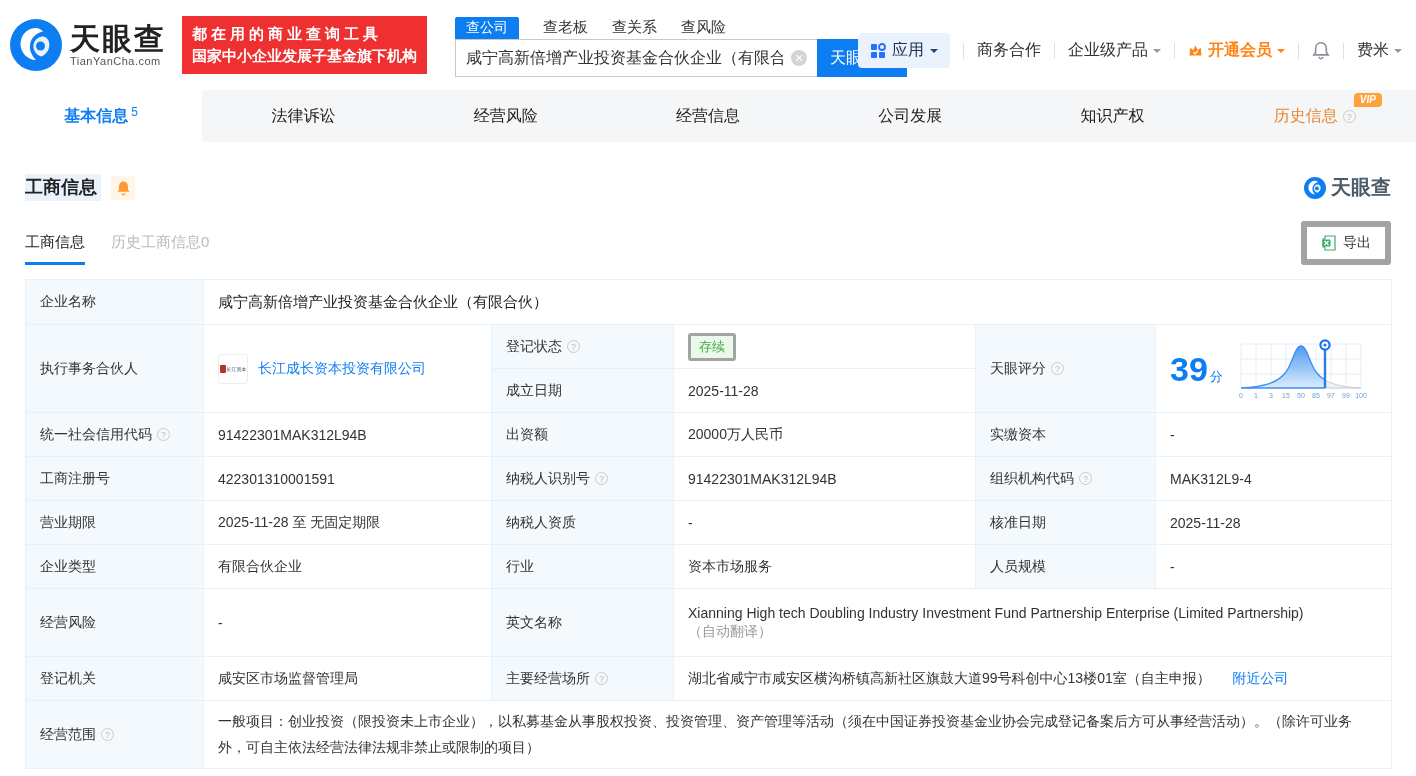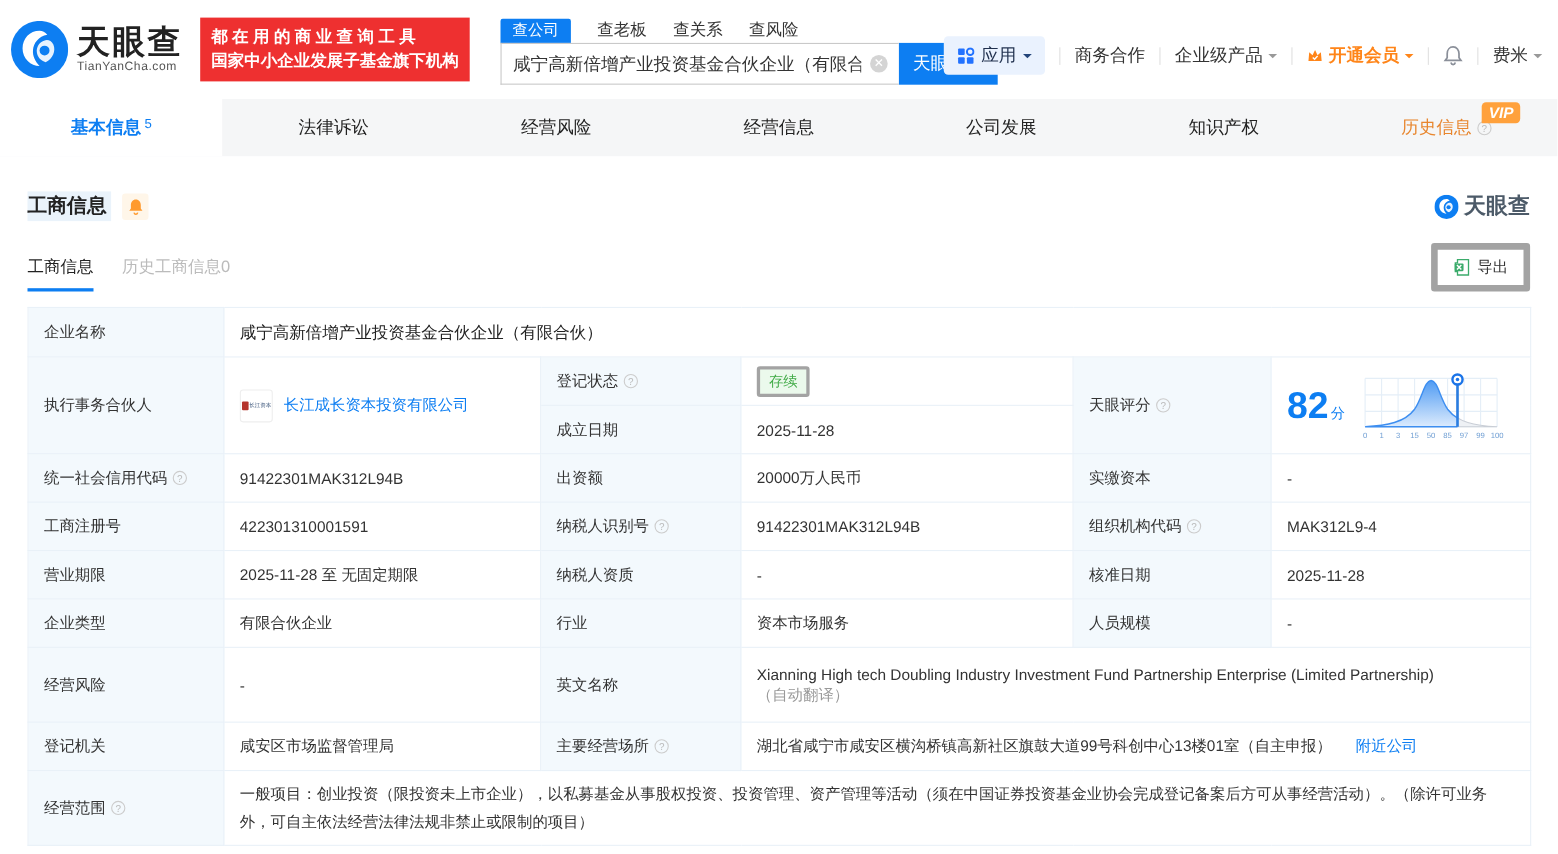--- a/index.html
+++ b/index.html
@@ -31,21 +31,21 @@
   .caret { width:0; height:0; border:4px solid transparent; border-top-color:#999; margin-top:4px; }
   .caret.blue { border-top-color:#23457a; }
   .caret.orange { border-top-color:#ff8519; }
 
   
   .nav { height:52px; background:#f5f6f7; display:flex; }
   .nav-tab { flex:1; display:flex; align-items:center; justify-content:center; font-size:16px; color:#222; cursor:pointer; position:relative; }
   .nav-tab.active { background:#fff; color:#0d7ef2; font-weight:bold; }
   .nav-tab .cnt { font-size:12px; color:#0d7ef2; margin-left:3px; transform:translateY(-4px); font-weight:normal; }
   .nav-tab.orange { color:#e8862e; }
-  .vip-badge { position:absolute; top:3px; right:34px; background:#ffa13c; color:#fff; font-size:14px; font-style:italic; font-weight:bold; padding:1px 6px 2px; border-radius:4px 4px 4px 0; }
+  .vip-badge { position:absolute; top:3px; right:34px; background:#ffa13c; color:#fff; font-size:10px; font-style:italic; font-weight:bold; padding:1px 6px 2px; border-radius:4px 4px 4px 0; }
 
   
   .main { padding:32px 25px 0; }
   .sec-head { display:flex; align-items:center; justify-content:space-between; }
   .sec-title-wrap { display:flex; align-items:center; gap:10px; }
   .sec-title { font-size:18px; font-weight:bold; color:#222; background:#eaf3fb; padding:1px 4px 2px 0; }
   .bell-chip { width:24px; height:24px; background:#fff6e9; border-radius:3px; display:flex; align-items:center; justify-content:center; cursor:pointer; }
   .watermark { display:flex; align-items:center; gap:5px; }
   .watermark .wm-text { font-size:20px; font-weight:bold; color:#4c5a68; }
   .subrow { display:flex; align-items:flex-end; justify-content:space-between; margin-top:20px; }
@@ -244,21 +244,21 @@
                 <span class="ptxt">长江资本</span>
               </span>
           <a class="link">长江成长资本投资有限公司</a>
         </span>
       </td>
       <td class="lbl"><span>登记状态</span><span class="q">?</span></td>
       <td class="val"><span class="green-badge">存续</span></td>
       <td class="lbl" rowspan="2"><span>天眼评分</span><span class="q">?</span></td>
       <td class="val" rowspan="2">
         <div class="score-cell">
-          <div><span class="score-num">82</span><span class="score-unit">分</span></div>
+          <div><span class="score-num">39</span><span class="score-unit">分</span></div>
           <svg width="136" height="66" viewBox="0 0 136 66">
             <defs>
               <linearGradient id="bg1" x1="0" y1="0" x2="0" y2="1">
                 <stop offset="0" stop-color="#4f9bf3"></stop>
                     <stop offset="1" stop-color="#dcebfd"></stop>
               </linearGradient>
               <clipPath id="clipL">
                     <rect x="0" y="0" width="92" height="66"></rect>
                   </clipPath>
               <clipPath id="clipR">

